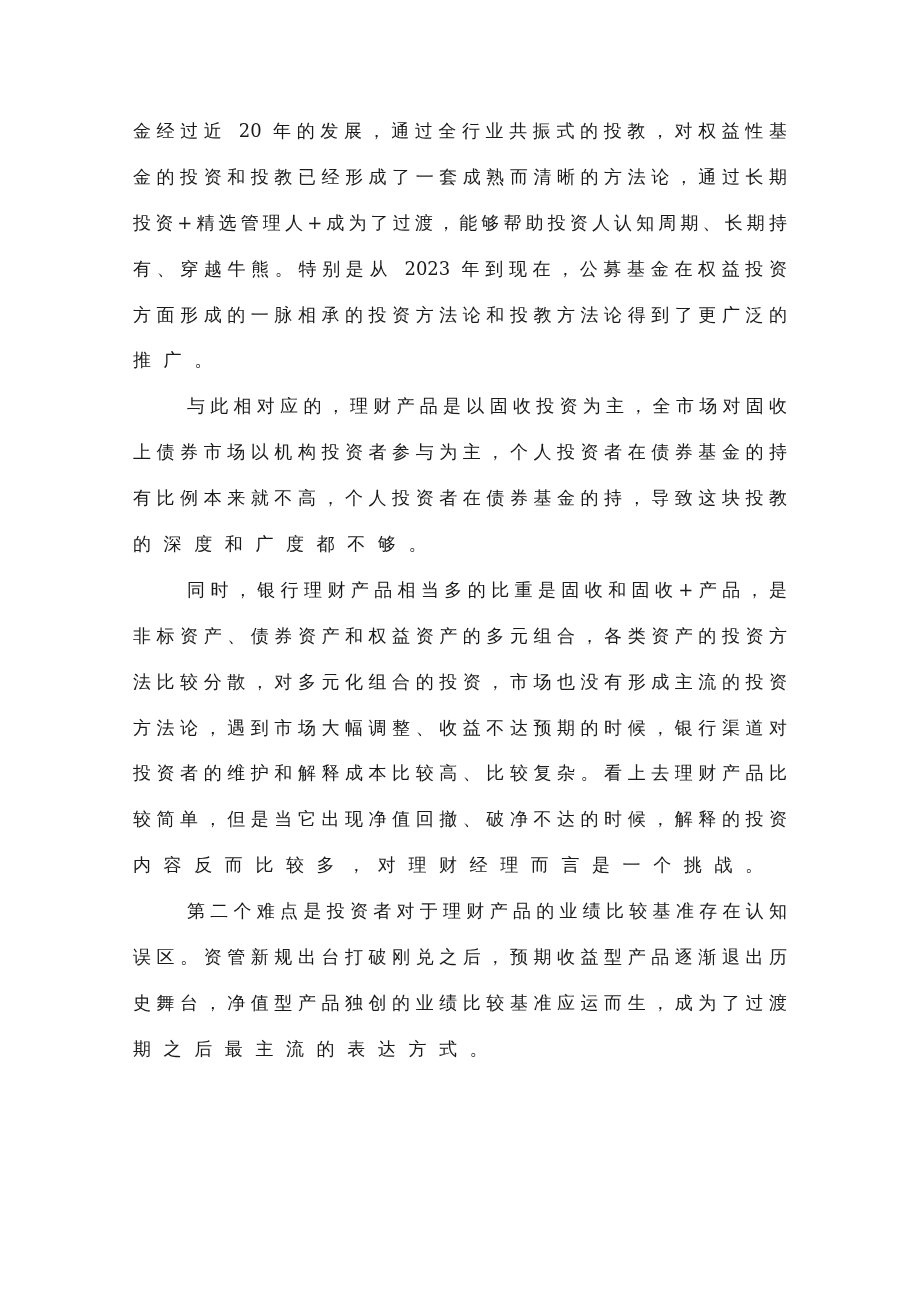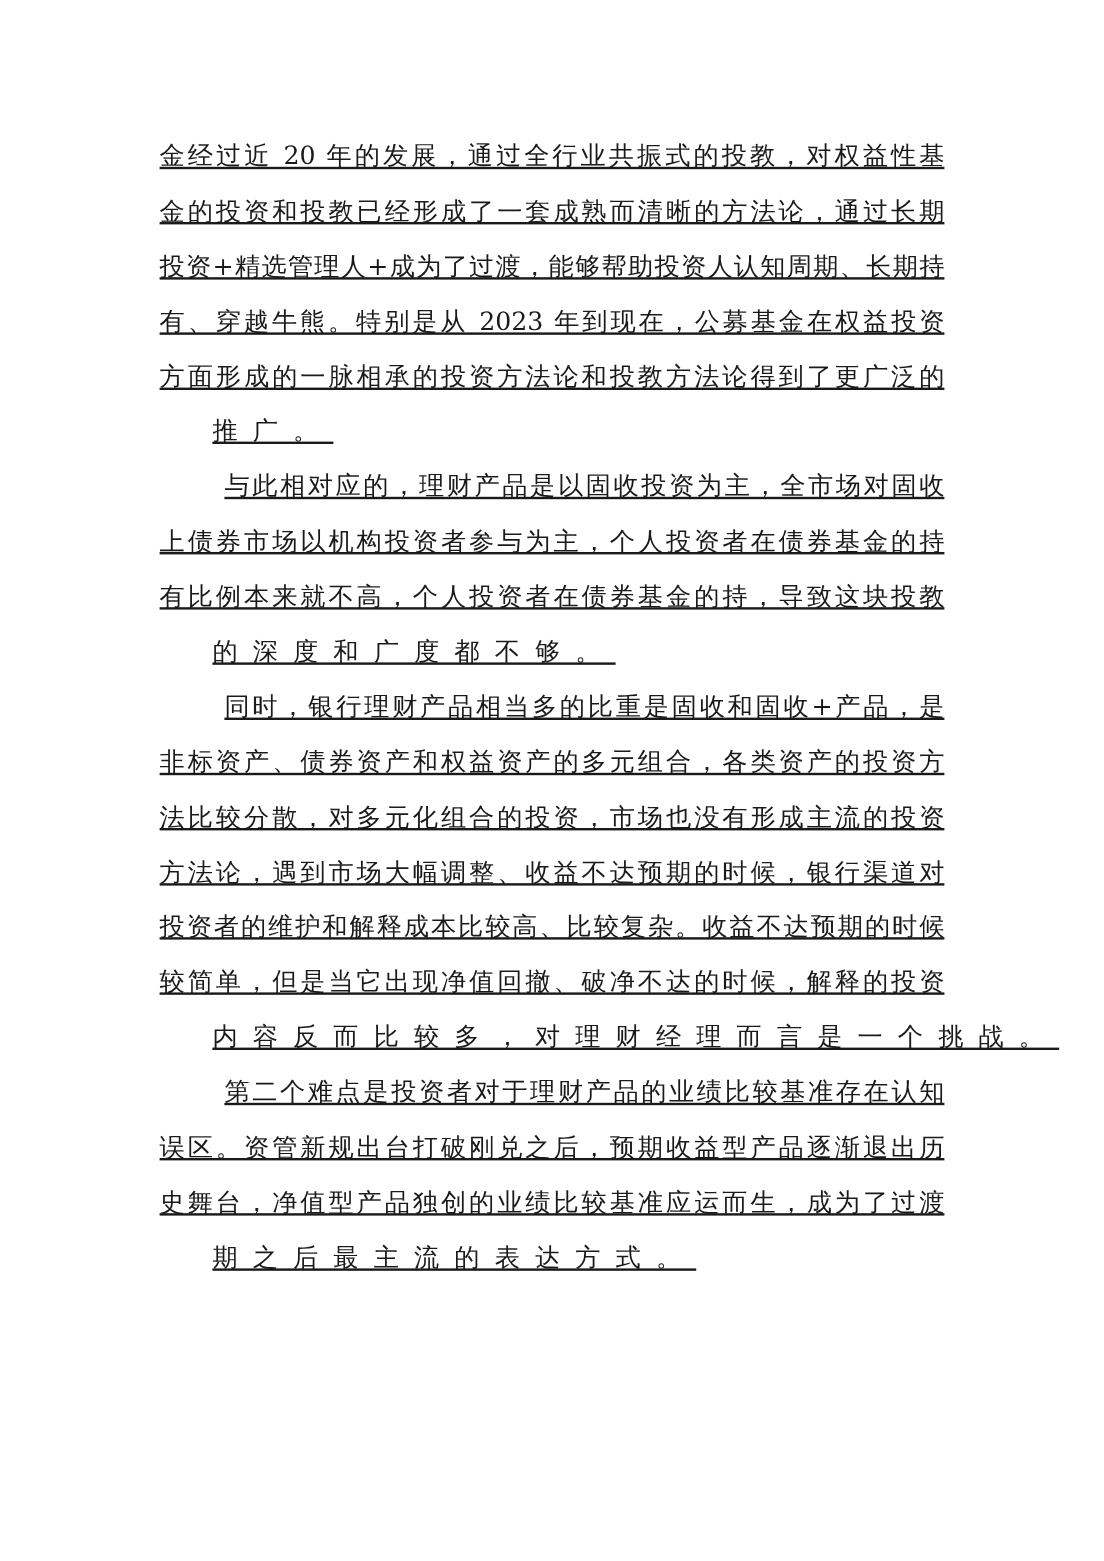--- a/index.html
+++ b/index.html
@@ -8,29 +8,28 @@
     position: absolute; left: 0; top: 0; width: 920px; height: 1301px;
     background: #ffffff;
   }
   .body-text {
     position: absolute; left: 133px; top: 108px; width: 654px;
     font-family: "DejaVu Serif", "Liberation Serif", serif;
     color: #1a1a1a;
   }
   .line {
     height: 45.9px; line-height: 45.9px;
-    font-size: 21px;
+    font-size: 18px;
     white-space: nowrap;
     text-align: justify;
     text-align-last: justify;
     width: 654px;
-    text-decoration: underline;
   }
   .line.indent { padding-left: 54px; width: 600px; }
-  .line.last { text-align-last: left; letter-spacing: 12.6px; margin-left: 44px; }
+  .line.last { text-align-last: left; letter-spacing: 12.6px; }
 </style>
 </head>
 <body>
 
 <div class="page">
   <div class="body-text">
 
     <div>
       <div class="line">金经过近 20 年的发展，通过全行业共振式的投教，对权益性基</div>
       <div class="line">金的投资和投教已经形成了一套成熟而清晰的方法论，通过长期</div>
@@ -45,21 +44,21 @@
       <div class="line">上债券市场以机构投资者参与为主，个人投资者在债券基金的持</div>
       <div class="line">有比例本来就不高，个人投资者在债券基金的持，导致这块投教</div>
       <div class="line last">的深度和广度都不够。</div>
     </div>
 
     <div>
       <div class="line indent">同时，银行理财产品相当多的比重是固收和固收+产品，是</div>
       <div class="line">非标资产、债券资产和权益资产的多元组合，各类资产的投资方</div>
       <div class="line">法比较分散，对多元化组合的投资，市场也没有形成主流的投资</div>
       <div class="line">方法论，遇到市场大幅调整、收益不达预期的时候，银行渠道对</div>
-      <div class="line">投资者的维护和解释成本比较高、比较复杂。收益不达预期的时候</div>
+      <div class="line">投资者的维护和解释成本比较高、比较复杂。看上去理财产品比</div>
       <div class="line">较简单，但是当它出现净值回撤、破净不达的时候，解释的投资</div>
       <div class="line last">内容反而比较多，对理财经理而言是一个挑战。</div>
     </div>
 
     <div>
       <div class="line indent">第二个难点是投资者对于理财产品的业绩比较基准存在认知</div>
       <div class="line">误区。资管新规出台打破刚兑之后，预期收益型产品逐渐退出历</div>
       <div class="line">史舞台，净值型产品独创的业绩比较基准应运而生，成为了过渡</div>
       <div class="line last">期之后最主流的表达方式。</div>
     </div>

